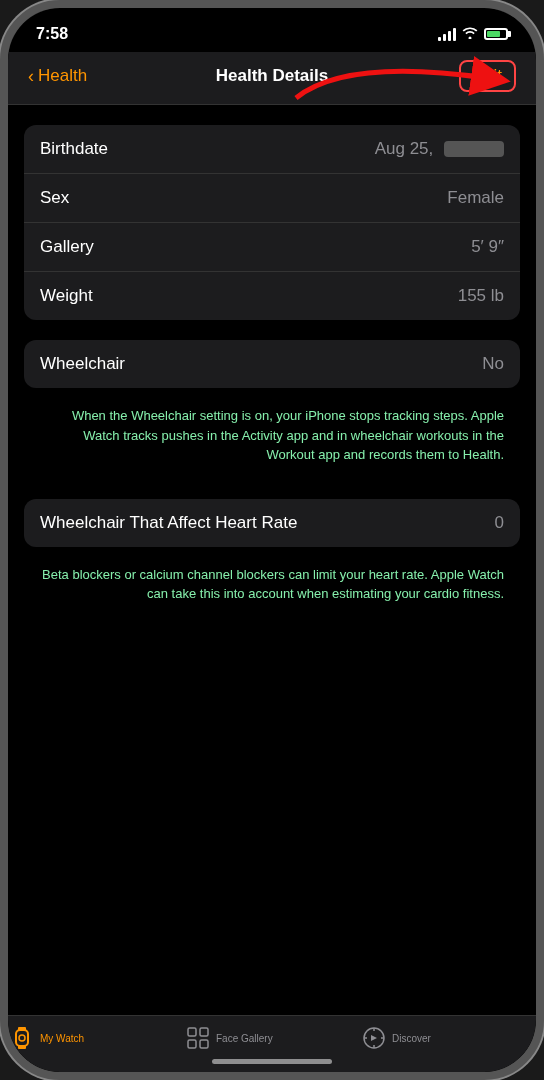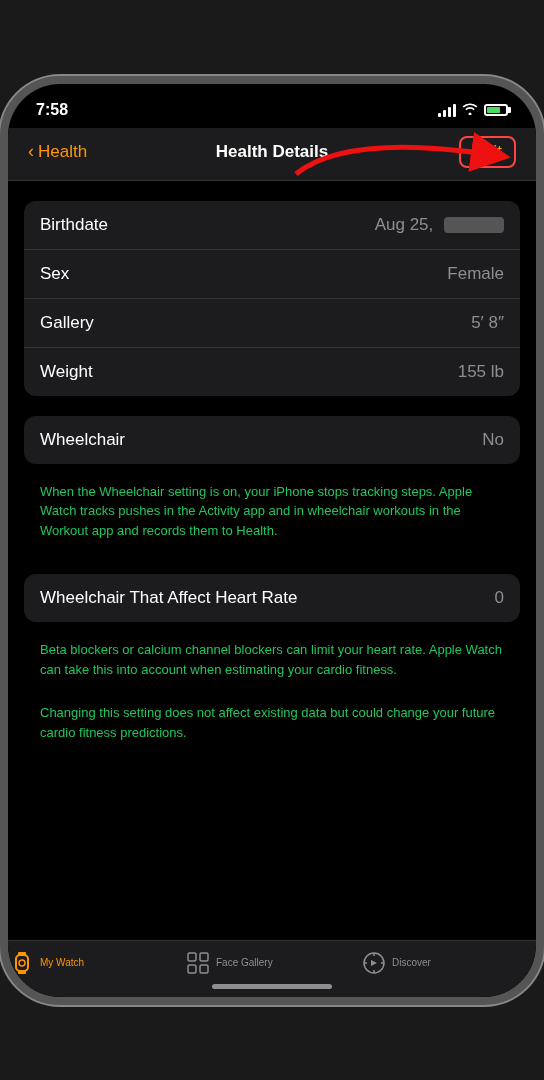--- a/index.html
+++ b/index.html
@@ -8,21 +8,21 @@
       background: #1a1a1a;
       display: flex;
       justify-content: center;
       align-items: center;
       min-height: 100vh;
       font-family: -apple-system, BlinkMacSystemFont, 'SF Pro Display', 'Helvetica Neue', sans-serif;
     }
 
     .phone-frame {
       width: 544px;
-      height: 929px;
+      height: 1080px;
       background: #2a2a2a;
       border-radius: 60px;
       border: 8px solid #555;
       position: relative;
       overflow: hidden;
       box-shadow: 0 0 0 2px #888, inset 0 0 0 2px #333;
     }
 
     .phone-screen {
       width: 100%;
@@ -225,23 +225,24 @@
       display: inline-block;
       width: 60px;
       height: 16px;
       background: #555;
       border-radius: 4px;
       vertical-align: middle;
     }
 
     .section-description {
       padding: 10px 16px 14px;
-      color: #22c55e;
+      color: #86efac;
       font-size: 13px;
       line-height: 1.5;
+      text-align: right;
     }
 
     .wheelchair-row {
       display: flex;
       justify-content: space-between;
       align-items: center;
       padding: 14px 16px;
     }
 
     .wheelchair-label {
@@ -392,21 +393,21 @@
           <span class="row-value-blurred">
             Aug 25,&nbsp;<span class="blurred-text"></span>
           </span>
         </div>
         <div class="row">
           <span class="row-label">Sex</span>
           <span class="row-value">Female</span>
         </div>
         <div class="row">
           <span class="row-label">Gallery</span>
-          <span class="row-value">5′ 8″</span>
+          <span class="row-value">5′ 9″</span>
         </div>
         <div class="row">
           <span class="row-label">Weight</span>
           <span class="row-value">155 lb</span>
         </div>
       </div>
 
       <div class="section-group">
         <div class="wheelchair-row">
           <span class="wheelchair-label">Wheelchair</span>
@@ -418,21 +419,20 @@
       </div>
 
       <div class="section-group">
         <div class="meds-row">
           <span class="meds-label">Wheelchair That Affect Heart Rate</span>
           <span class="meds-value">0</span>
         </div>
       </div>
       <div style="padding: 8px 16px 0;">
         <p class="section-description">Beta blockers or calcium channel blockers can limit your heart rate. Apple Watch can take this into account when estimating your cardio fitness.</p>
-        <p class="section-description">Changing this setting does not affect existing data but could change your future cardio fitness predictions.</p>
       </div>
 
     </div>
 
     <div class="tab-bar">
 
       <div class="tab-item tab-active">
         <svg class="tab-icon" viewBox="0 0 28 28" fill="none">
           <rect x="8" y="6" width="12" height="16" rx="4" stroke="#FF9500" stroke-width="2"></rect>
           <rect x="10" y="3" width="8" height="4" rx="1" fill="#FF9500"></rect>

